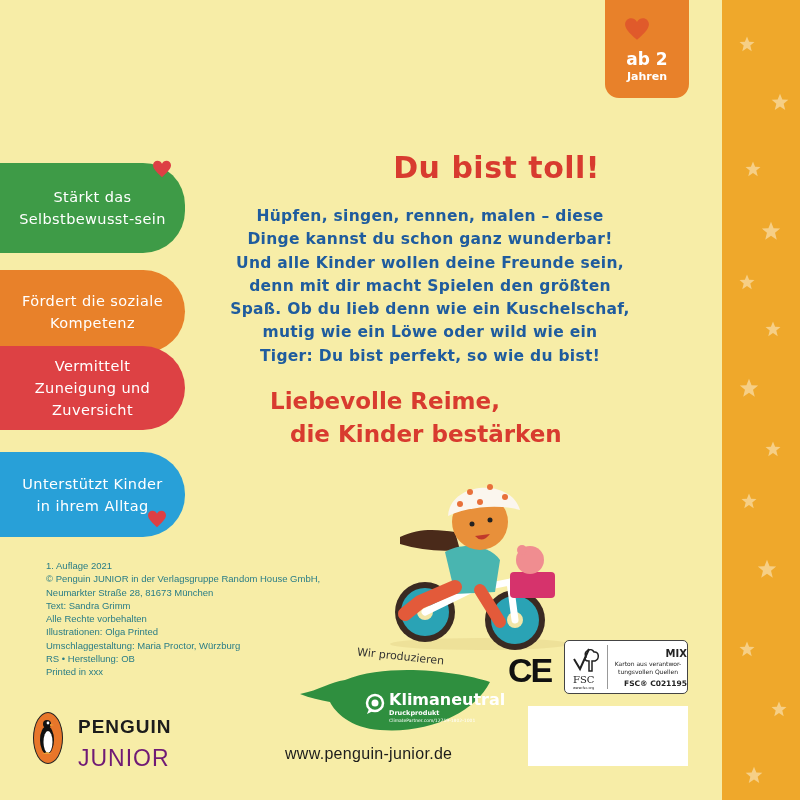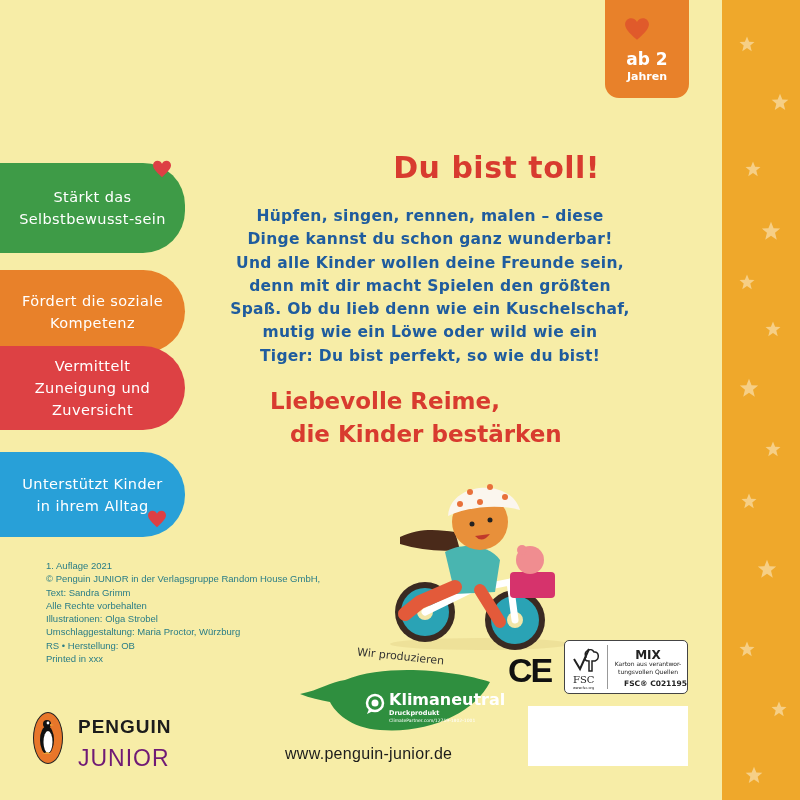--- a/index.html
+++ b/index.html
@@ -36,21 +36,21 @@
   .klima .k2{position:absolute;left:44px;top:19px;font-size:6.5px;font-weight:bold;white-space:nowrap;}
   .klima .k3{position:absolute;left:44px;top:28px;font-size:4.5px;white-space:nowrap;}
   .klima .kicon{position:absolute;left:20px;top:3px;width:20px;height:22px;}
   .url{position:absolute;left:285px;top:745px;font-size:16px;color:#1c1c1c;font-family:"Liberation Sans",sans-serif;letter-spacing:0.3px;}
   .ce{position:absolute;left:508px;top:651px;font-size:34px;color:#111;font-weight:bold;font-family:"Liberation Sans",sans-serif;letter-spacing:-2px;}
   .fsc{position:absolute;left:564px;top:640px;width:122px;height:52px;background:#fff;border:1.5px solid #444;border-radius:5px;}
   .fsc .ficon{position:absolute;left:6px;top:4px;width:30px;height:32px;}
   .fsc .flab{position:absolute;left:8px;top:33px;font-family:"DejaVu Serif",serif;font-size:10px;color:#222;}
   .fsc .furl{position:absolute;left:8px;top:45px;font-size:3.5px;color:#222;}
   .fsc .fdiv{position:absolute;left:42px;top:4px;width:1px;height:44px;background:#999;}
-  .fsc .fmix{position:absolute;left:44px;right:0;top:7px;text-align:center;font-weight:bold;font-size:12px;color:#222;}
+  .fsc .fmix{position:absolute;left:44px;right:0;top:7px;text-align:right;font-weight:bold;font-size:10px;color:#222;}
   .fsc .fdesc{position:absolute;left:44px;right:0;top:19px;text-align:center;font-size:6px;line-height:8px;color:#222;}
   .fsc .fcode{position:absolute;left:44px;right:0;top:38px;text-align:right;font-weight:bold;font-size:7.5px;color:#222;}
   .barcode-box{position:absolute;left:528px;top:706px;width:160px;height:60px;background:#fff;}
 </style>
 </head>
 <body>
 
 <div class="strip"></div>
 <div id="stars">
     <div class="star" style="left: 738px; top: 35px; width: 18px; height: 18px;"><svg viewBox="0 0 24 24">
@@ -171,23 +171,24 @@
   <path d="M115 64 Q122 72 130 62" fill="#c0392b"></path>
 
   <rect x="150" y="100" width="45" height="26" rx="4" fill="#d6336c"></rect>
   <circle cx="170" cy="88" r="14" fill="#f08d90"></circle>
   <circle cx="162" cy="78" r="5" fill="#f08d90"></circle>
 </svg>
 
 <div class="imprint">
   <div>1. Auflage 2021</div>
   <div>© Penguin JUNIOR in der Verlagsgruppe Random House GmbH,</div>
+  <div>Neumarkter Straße 28, 81673 München</div>
   <div>Text: Sandra Grimm</div>
   <div>Alle Rechte vorbehalten</div>
-  <div>Illustrationen: Olga Strobel</div>
+  <div>Illustrationen: Olga Printed</div>
   <div>Umschlaggestaltung: Maria Proctor, Würzburg</div>
   <div>RS • Herstellung: OB</div>
   <div>Printed in xxx</div>
 </div>
 
 <div class="logo">
   <div class="oval"></div>
   <svg class="peng" viewBox="0 0 18 38">
     <ellipse cx="9" cy="22" rx="7" ry="14" fill="#111"></ellipse>
     <ellipse cx="10" cy="24" rx="4.5" ry="11" fill="#fff"></ellipse>

